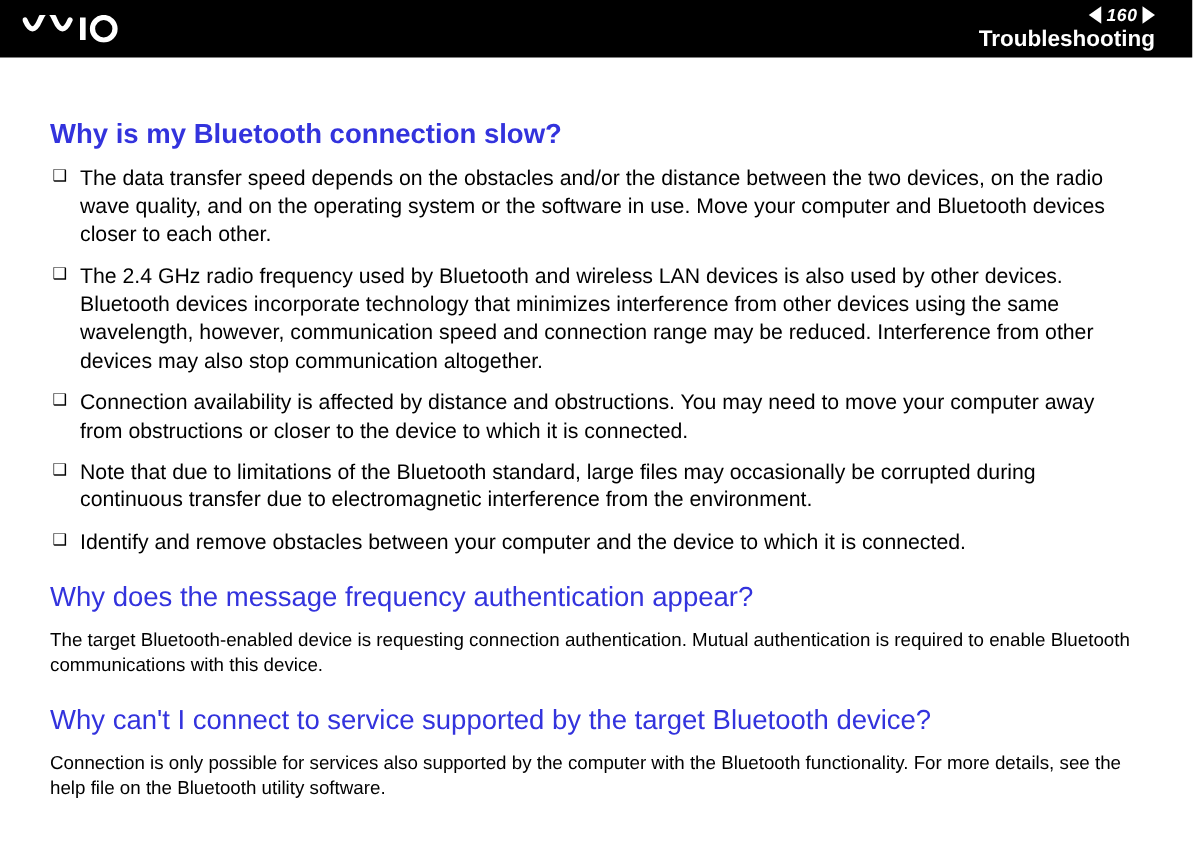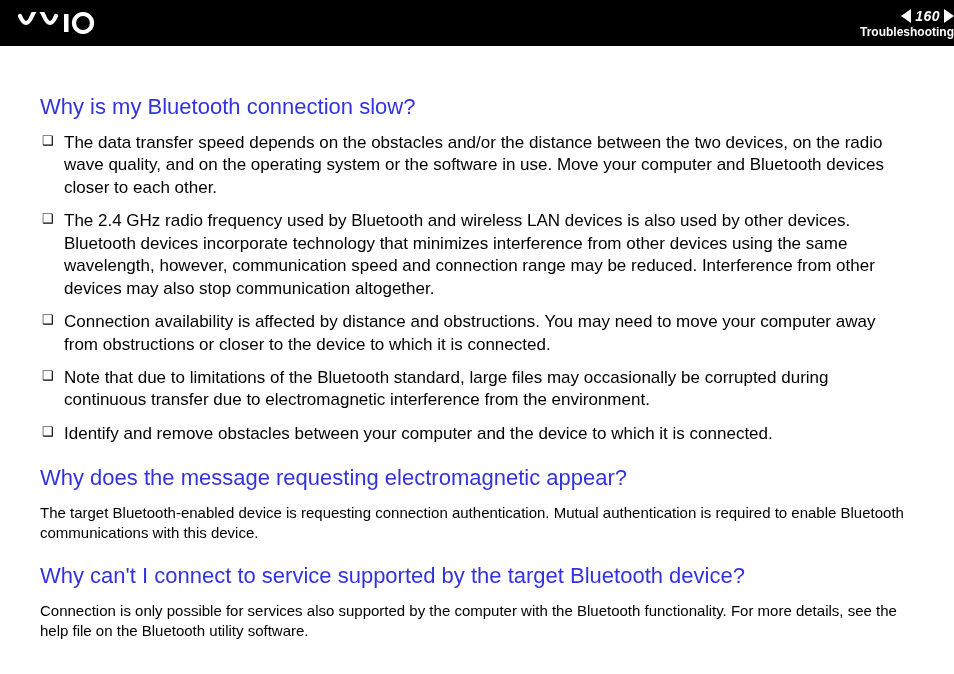--- a/index.html
+++ b/index.html
@@ -11,21 +11,21 @@
       position: relative;
       overflow: hidden;
     }
     .header-bar {
       background: #000;
       height: 46px;
       width: 100%;
       display: flex;
       align-items: center;
       justify-content: space-between;
-      padding: 0 0 0 18px;
+      padding: 0 30px 0 18px;
       color: #fff;
     }
     .vaio-logo {
       display: flex;
       align-items: center;
       gap: 0;
     }
     .vaio-logo svg { display: block; }
     .header-right {
       text-align: right;
@@ -54,35 +54,35 @@
       display: inline-block;
     }
     .page-num {
       font-style: italic;
       font-weight: bold;
       font-size: 14px;
       padding: 0 4px;
       letter-spacing: 0.5px;
     }
     .section-label {
-      font-size: 12px;
+      font-size: 18px;
       font-weight: bold;
       margin-top: 1px;
     }
     .content {
       padding: 48px 40px 0 40px;
     }
     h2.question {
       color: #3333dd;
       font-weight: normal;
       font-size: 22px;
       margin-bottom: 12px;
       margin-top: 20px;
     }
-    h2.question:first-child { margin-top: 0; }
+    h2.question:first-child { margin-top: 0; font-weight: bold; }
     ul.bullets {
       list-style: none;
       margin-left: 2px;
     }
     ul.bullets li {
       position: relative;
       padding-left: 22px;
       font-size: 17px;
       line-height: 1.32;
       margin-bottom: 11px;
@@ -128,19 +128,19 @@
 
   <h2 class="question">Why is my Bluetooth connection slow?</h2>
   <ul class="bullets">
     <li>The data transfer speed depends on the obstacles and/or the distance between the two devices, on the radio wave quality, and on the operating system or the software in use. Move your computer and Bluetooth devices closer to each other.</li>
     <li>The 2.4 GHz radio frequency used by Bluetooth and wireless LAN devices is also used by other devices. Bluetooth devices incorporate technology that minimizes interference from other devices using the same wavelength, however, communication speed and connection range may be reduced. Interference from other devices may also stop communication altogether.</li>
     <li>Connection availability is affected by distance and obstructions. You may need to move your computer away from obstructions or closer to the device to which it is connected.</li>
     <li>Note that due to limitations of the Bluetooth standard, large files may occasionally be corrupted during continuous transfer due to electromagnetic interference from the environment.</li>
     <li>Identify and remove obstacles between your computer and the device to which it is connected.</li>
   </ul>
 
-  <h2 class="question">Why does the message requesting electromagnetic appear?</h2>
+  <h2 class="question">Why does the message frequency authentication appear?</h2>
   <p class="body-text">The target Bluetooth-enabled device is requesting connection authentication. Mutual authentication is required to enable Bluetooth communications with this device.</p>
 
   <h2 class="question">Why can't I connect to service supported by the target Bluetooth device?</h2>
   <p class="body-text">Connection is only possible for services also supported by the computer with the Bluetooth functionality. For more details, see the help file on the Bluetooth utility software.</p>
 
 </div>
 
 </body></html>

